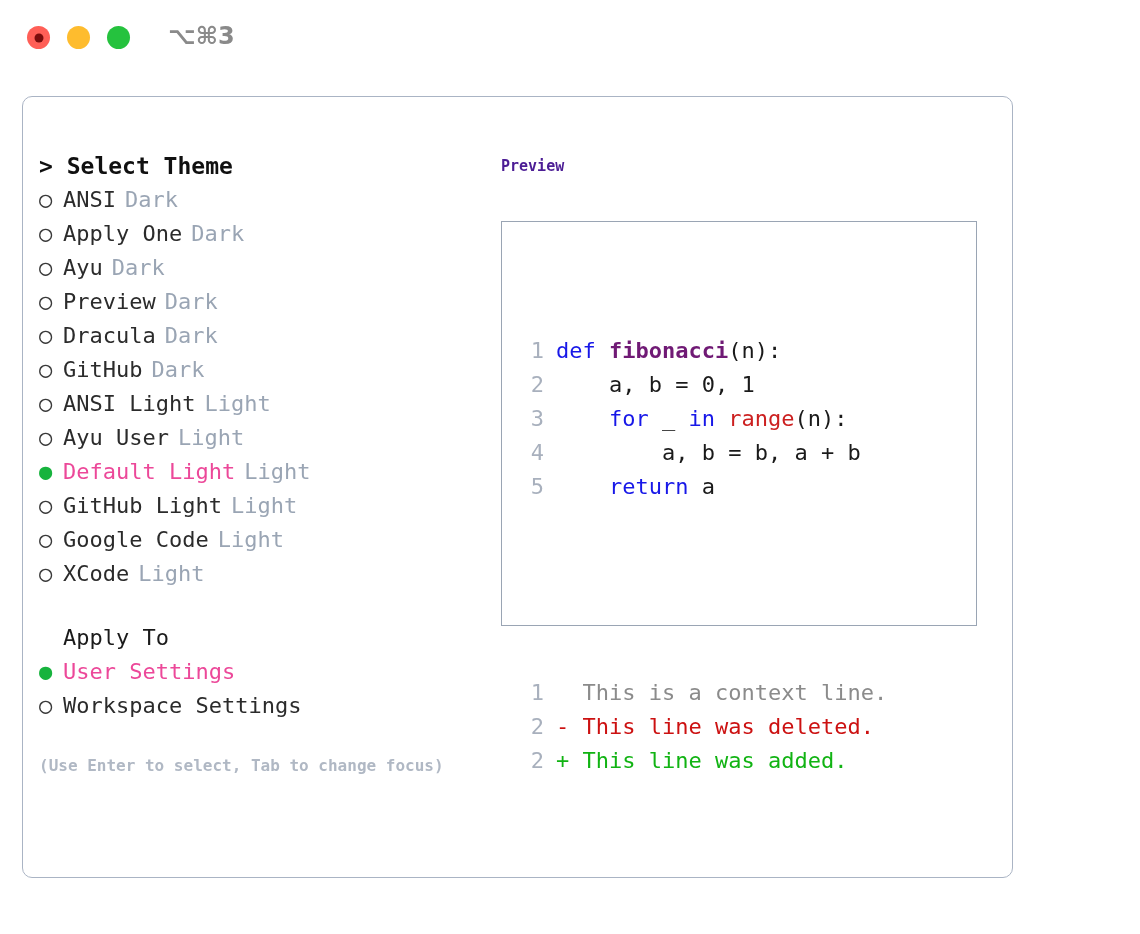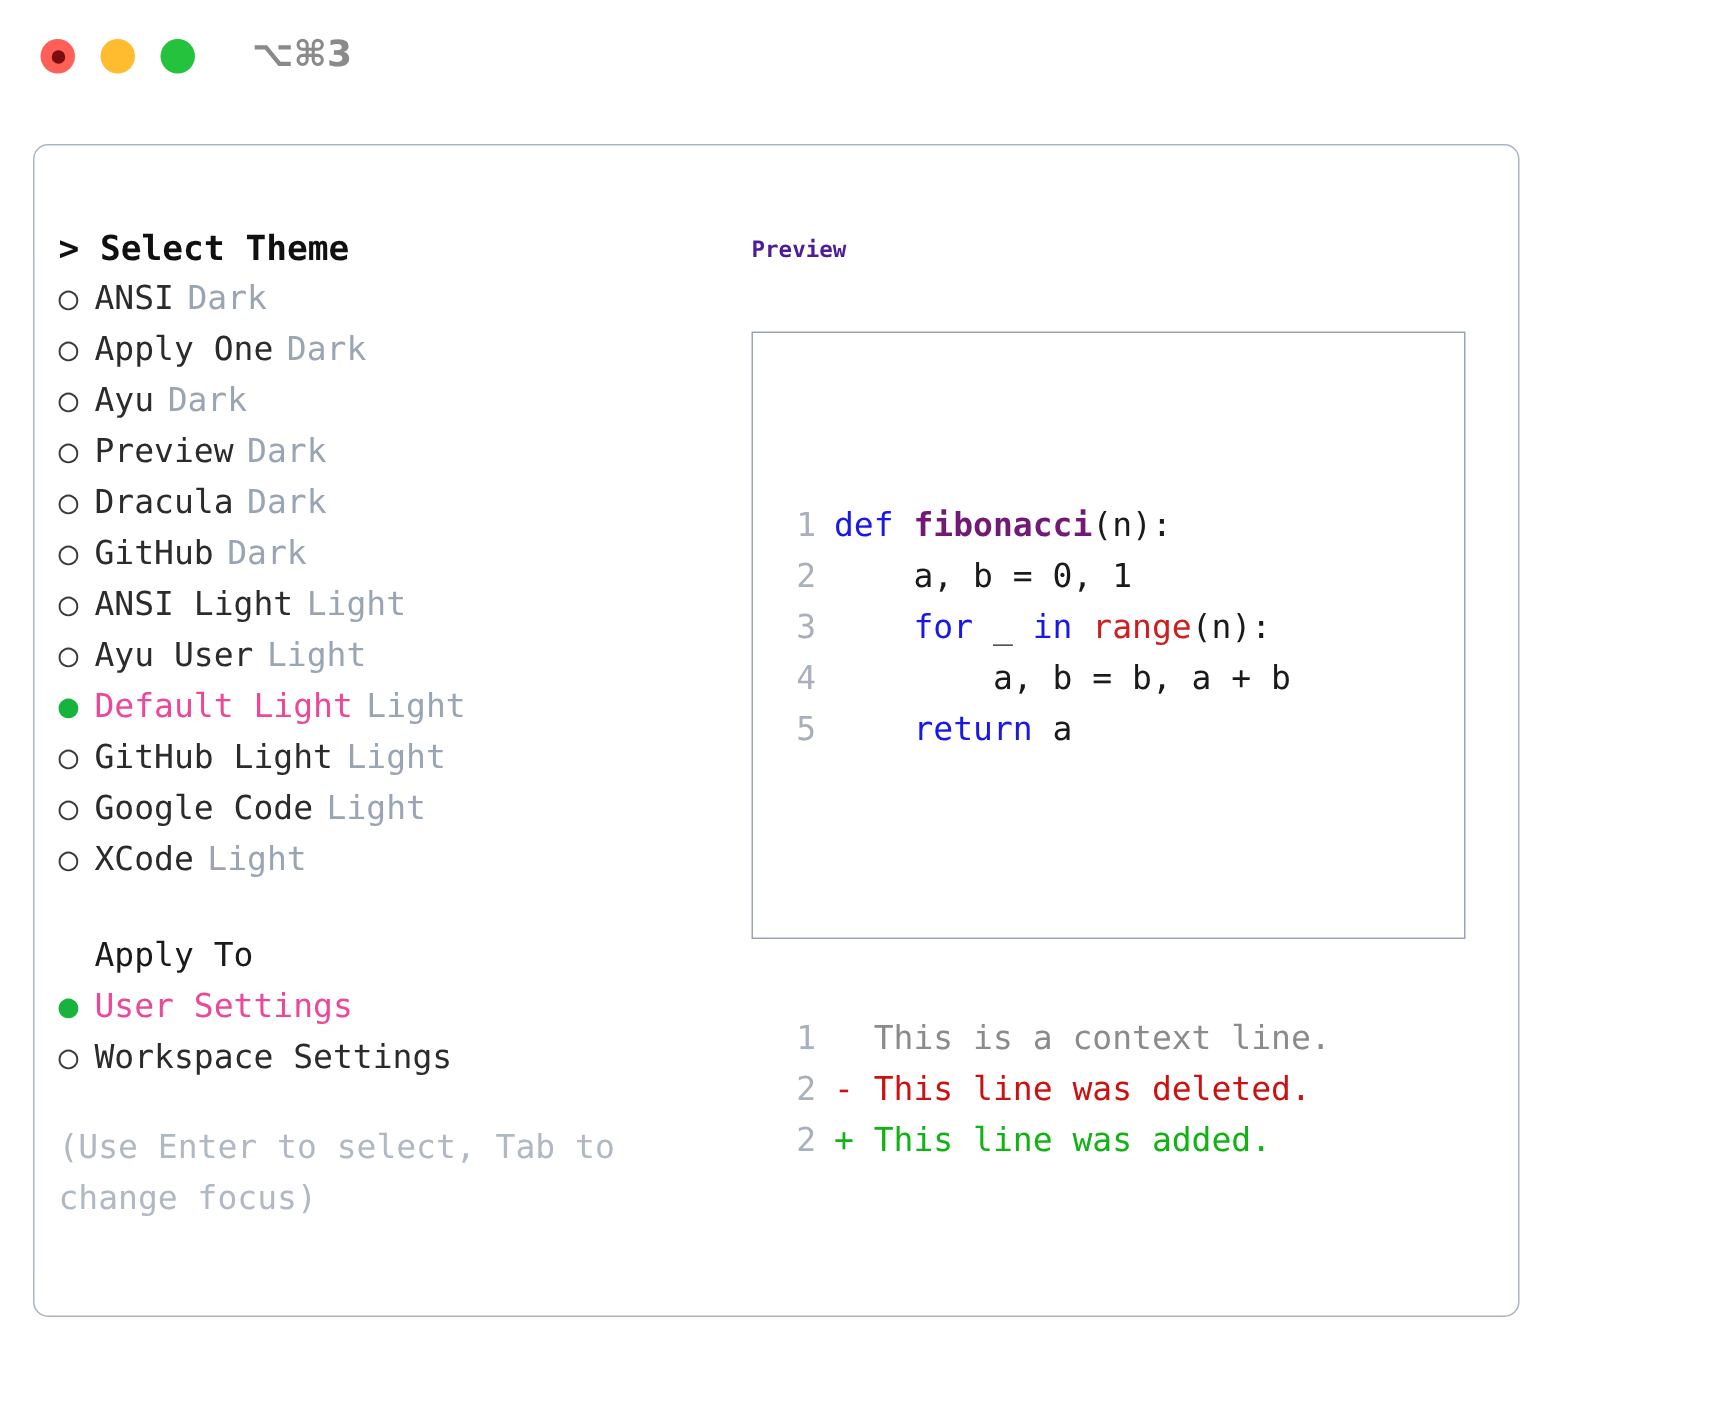--- a/index.html
+++ b/index.html
@@ -125,24 +125,25 @@
     height: 34px;
     line-height: 34px;
     font-size: 22px;
     color: #1a1a1a;
     padding-left: 24px;
     white-space: pre;
   }
   .spacer-row { height: 30px; }
   #hint-text {
     margin-top: 26px;
-    font-size: 22px;
+    font-size: 16px;
     line-height: 34px;
     color: #b0b8c4;
     width: 420px;
+    font-weight: bold;
   }
 
   
   #preview-column {
     position: absolute;
     left: 478px;
     top: 52px;
     width: 500px;
   }
   #preview-title {

